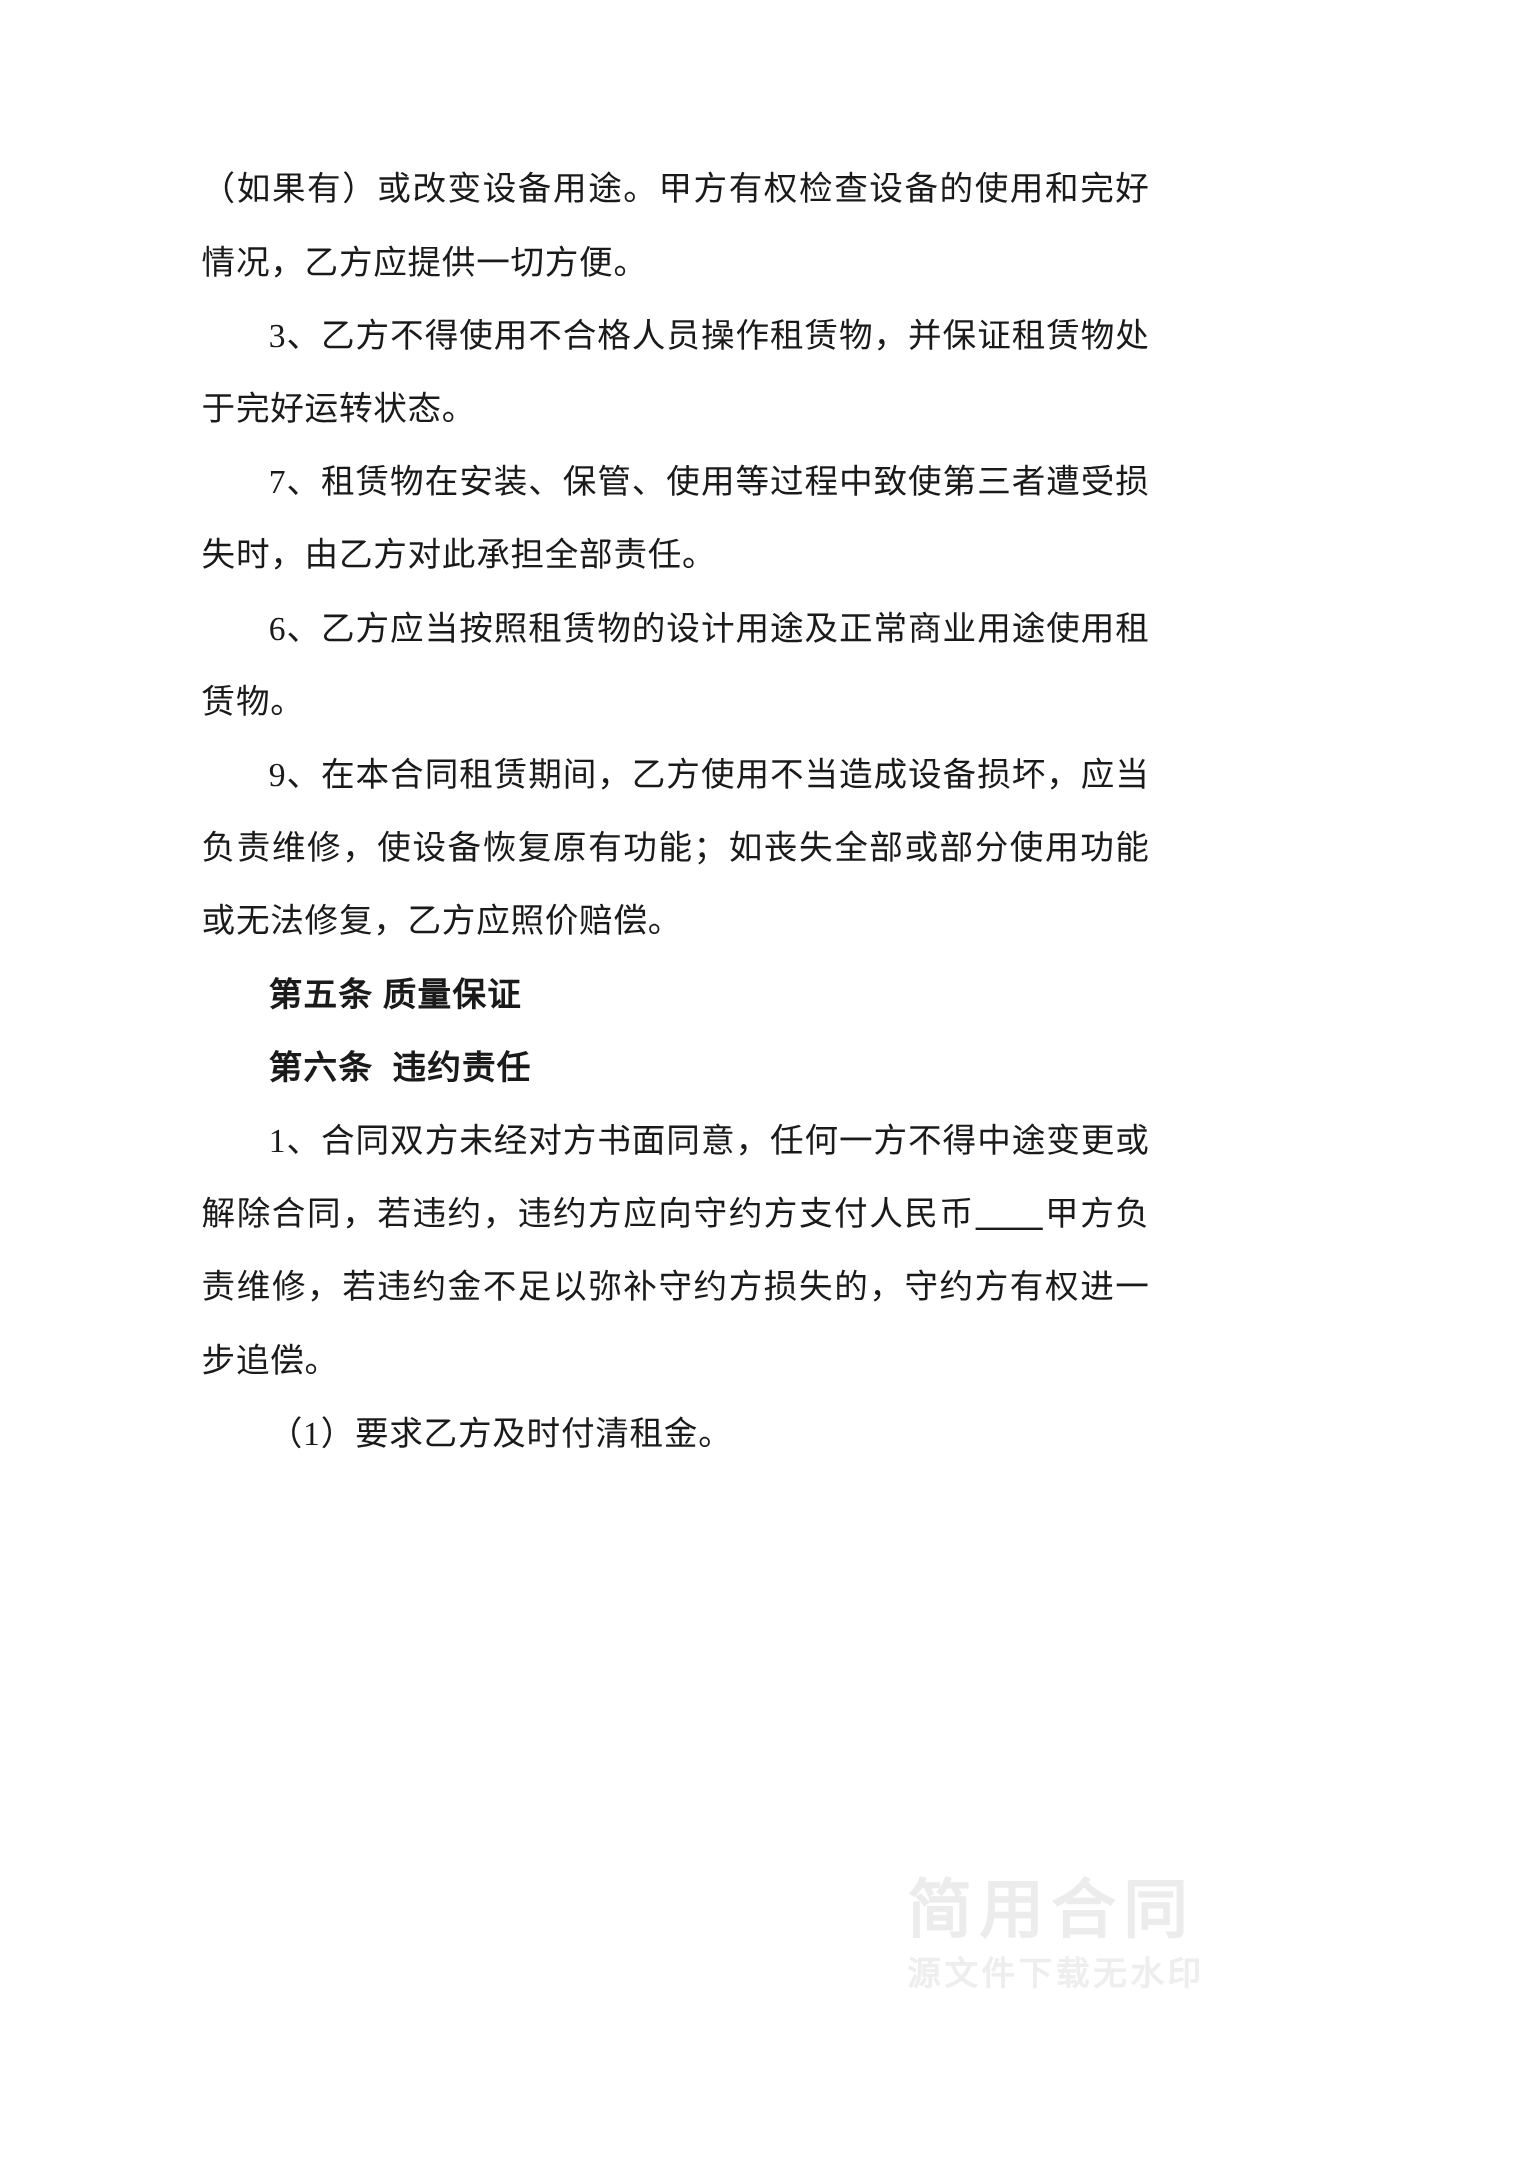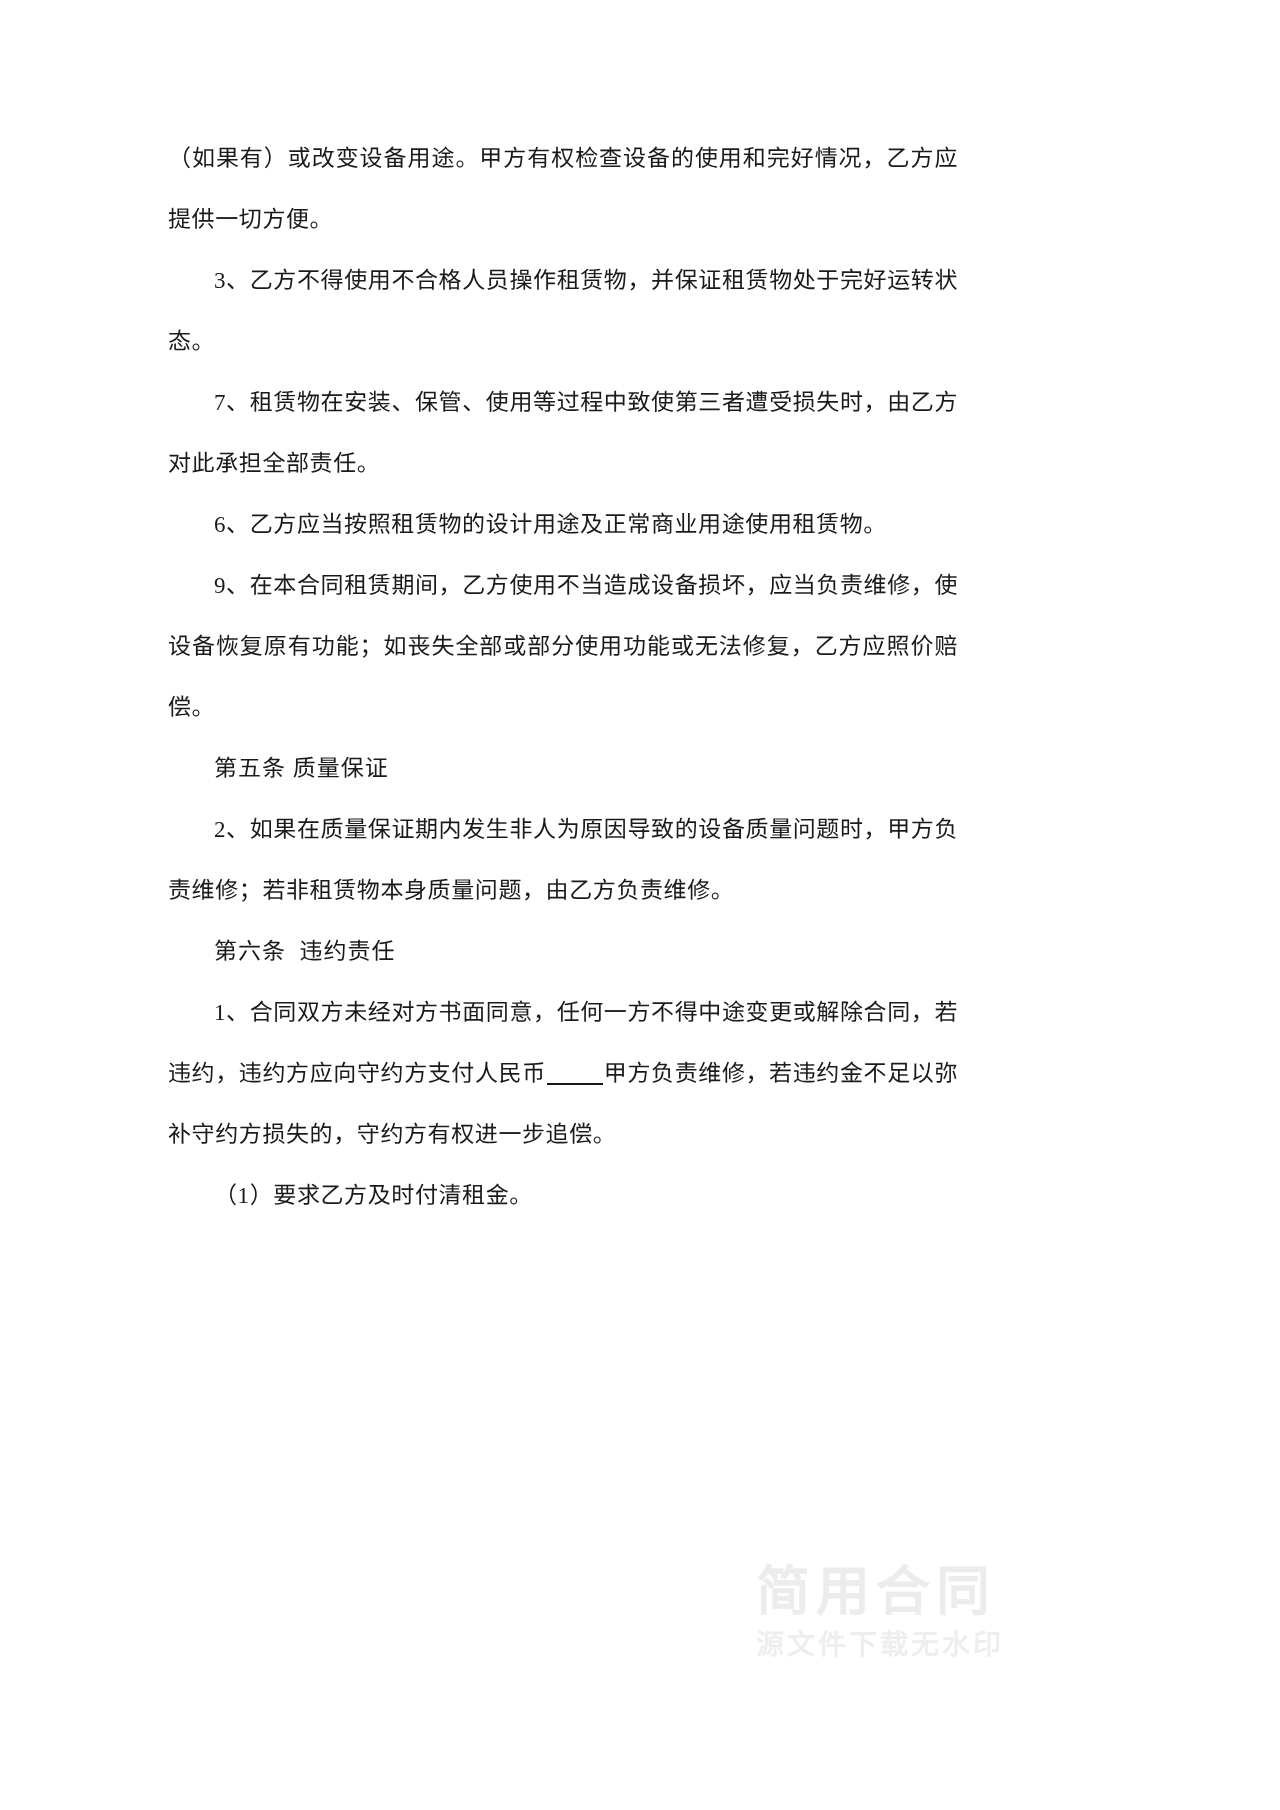--- a/index.html
+++ b/index.html
@@ -22,38 +22,38 @@
   .doc-body {
     position: absolute;
     left: 168px;
     top: 128px;
     width: 790px;
     box-sizing: border-box;
   }
 
   .para {
     font-family: "Liberation Serif", "DejaVu Serif", serif;
-    font-size: 23px;
+    font-size: 28px;
     line-height: 61px;
     color: #1a1a1a;
     letter-spacing: 0.6px;
     text-align: justify;
     text-justify: inter-ideograph;
     margin: 0;
     padding: 0;
     white-space: pre-wrap;
     -webkit-font-smoothing: antialiased;
   }
 
   .para.indent {
     text-indent: 2em;
   }
 
   .para.heading {
-    font-weight: normal;
+    font-weight: bold;
     text-indent: 2em;
     letter-spacing: 1px;
   }
 
   .para.hang {
     text-indent: 0;
   }
 
   .blank-line {
     display: inline-block;
@@ -108,21 +108,20 @@
 
     <p class="para indent">7、租赁物在安装、保管、使用等过程中致使第三者遭受损失时，由乙方对此承担全部责任。</p>
 
     <p class="para indent">6、乙方应当按照租赁物的设计用途及正常商业用途使用租赁物。</p>
 
     <p class="para indent">9、在本合同租赁期间，乙方使用不当造成设备损坏，应当负责维修，使设备恢复原有功能；如丧失全部或部分使用功能或无法修复，乙方应照价赔偿。</p>
 
     <p class="para heading">第五条 质量保证</p>
 
 
-    <p class="para indent">2、如果在质量保证期内发生非人为原因导致的设备质量问题时，甲方负责维修；若非租赁物本身质量问题，由乙方负责维修。</p>
 
     <p class="para heading">第六条  违约责任</p>
 
     <p class="para indent"><span>1、合同双方未经对方书面同意，任何一方不得中途变更或解除合同，若违约，违约方应向守约方支付人民币</span><span class="blank-line"></span><span>甲方负责维修，若违约金不足以弥补守约方损失的，守约方有权进一步追偿。</span></p>
 
 
     <p class="para indent">（1）要求乙方及时付清租金。</p>
 
   </div>
 

